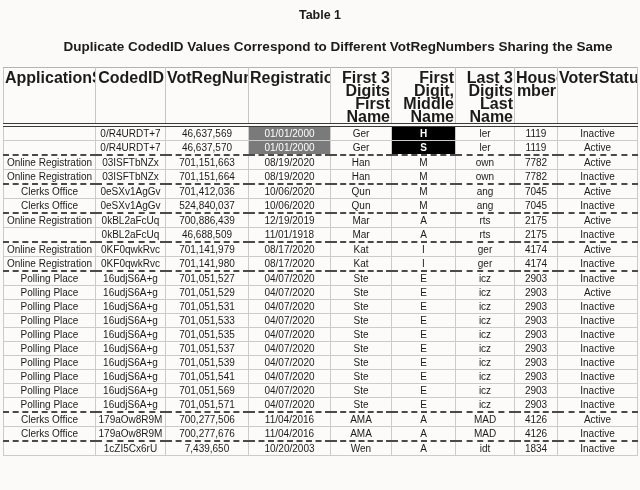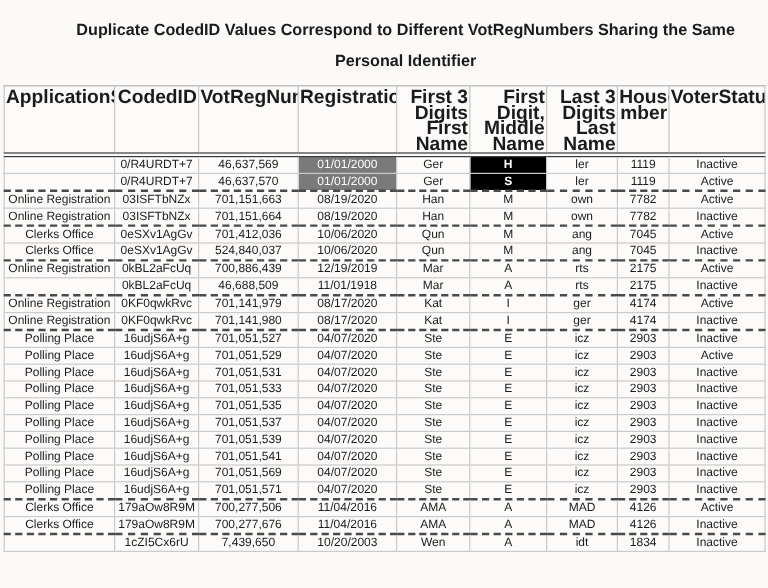--- a/index.html
+++ b/index.html
@@ -70,23 +70,23 @@
   tbody td.hl-black {
     background: var(--hl-black, #000000);
     color: var(--hl-text, #ffffff);
     font-weight: bold;
   }
 </style>
 </head>
 <body>
 
 <div class="page">
+  <div class="page-title">Table 1</div>
   <div class="subtitle">
     <div>Duplicate CodedID Values Correspond to Different VotRegNumbers Sharing the Same</div>
-    <div>Personal Identifier</div>
   </div>
 
   <table class="data">
     <colgroup>
         <col style="width: 92px;">
         <col style="width: 70px;">
         <col style="width: 83px;">
         <col style="width: 82px;">
         <col style="width: 61px;">
         <col style="width: 64px;">

